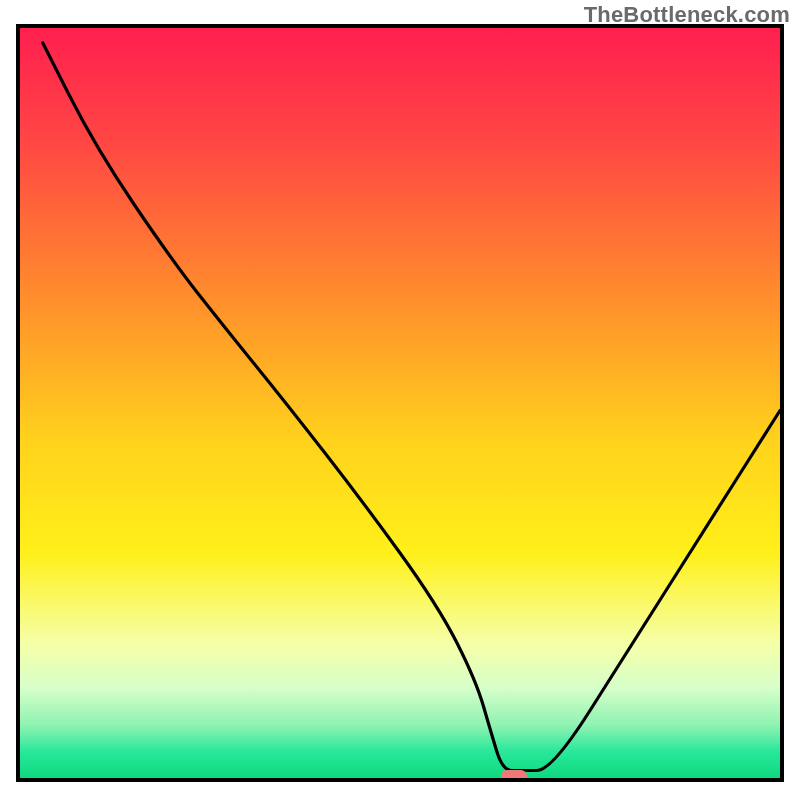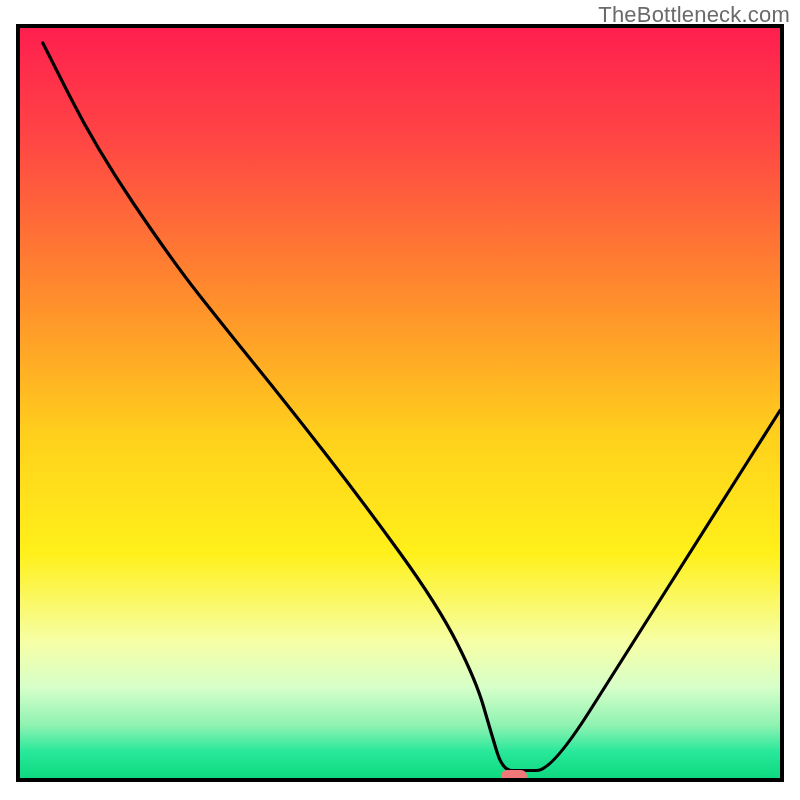--- a/index.html
+++ b/index.html
@@ -13,21 +13,21 @@
   .stage {
     position: relative;
     width: 800px;
     height: 800px;
   }
   .watermark {
     position: absolute;
     top: 2px;
     right: 10px;
     font-size: 22px;
-    font-weight: 400;
+    font-weight: 700;
     color: #6a6a6a;
     letter-spacing: 0.2px;
     z-index: 5;
   }
   svg.plot {
     position: absolute;
     left: 0;
     top: 0;
     width: 800px;
     height: 800px;

